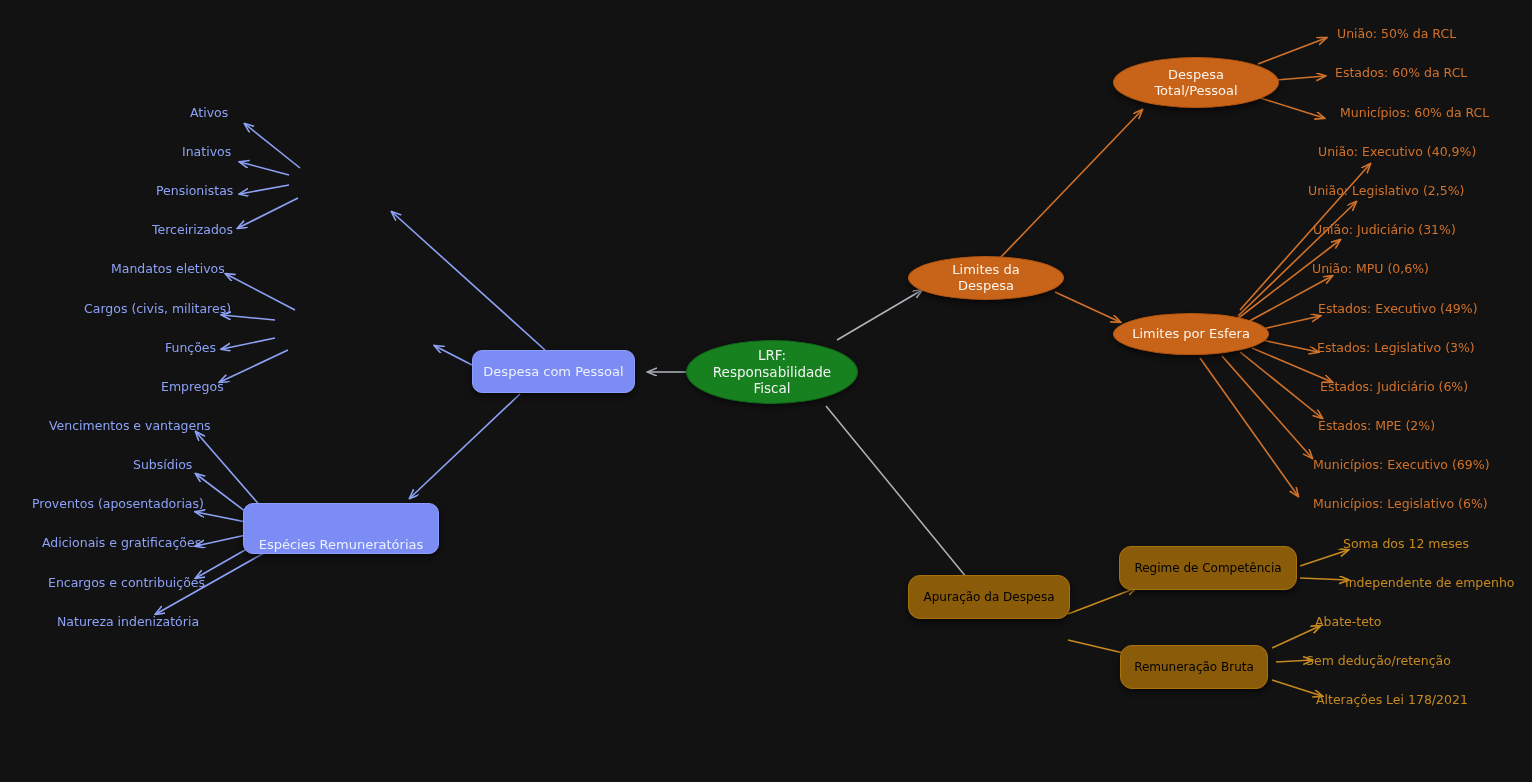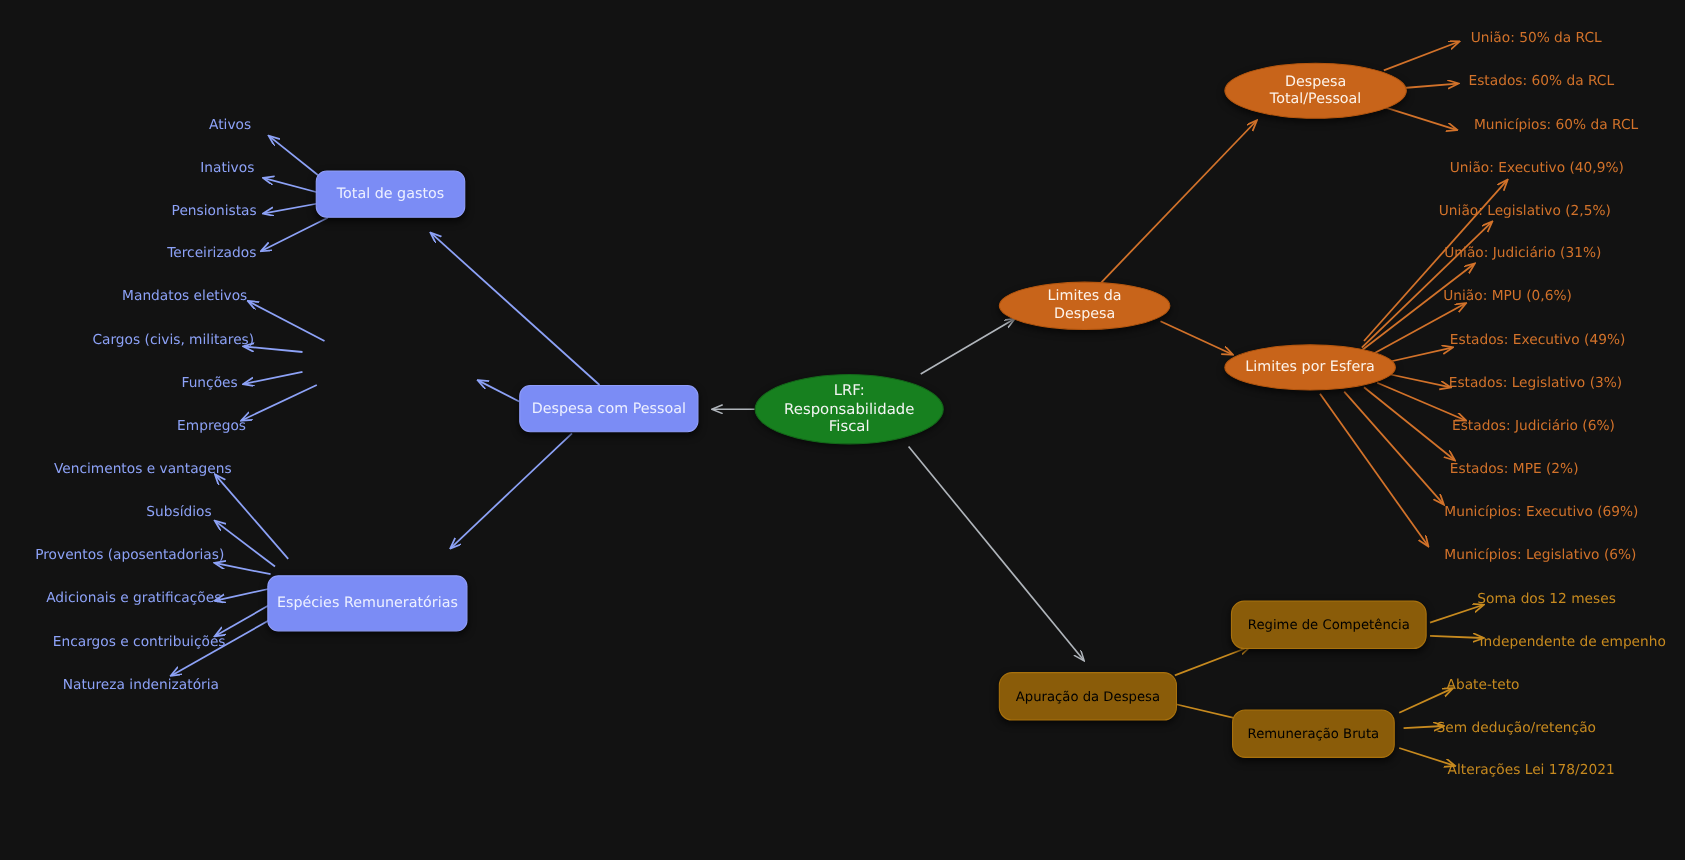--- a/index.html
+++ b/index.html
@@ -152,26 +152,23 @@
   <div class="node n-center" style="left:686px;top:340px;width:172px;height:64px;">
     <span>LRF:
 Responsabilidade
 Fiscal</span>
   </div>
 
   <div class="node n-blue" style="left:472px;top:350px;width:163px;height:43px;">
     <span>Despesa com Pessoal</span>
   </div>
 
-  <div class="node n-blue" style="left:287px;top:155px;width:136px;height:43px;">
-    <span>Total de gastos</span>
-  </div>
-
-
-  <div class="node n-blue" style="left:243px;top:523px;width:182px;height:51px;">
+
+
+  <div class="node n-blue" style="left:243px;top:503px;width:196px;height:51px;align-items:flex-end;">
     <span>Espécies Remuneratórias</span>
   </div>
 
   <div class="leaf leaf-blue" style="left:190px;top:107px;">Ativos</div>
   <div class="leaf leaf-blue" style="left:182px;top:146px;">Inativos</div>
   <div class="leaf leaf-blue" style="left:156px;top:185px;">Pensionistas</div>
   <div class="leaf leaf-blue" style="left:152px;top:224px;">Terceirizados</div>
 
   <div class="leaf leaf-blue" style="left:111px;top:263px;">Mandatos eletivos</div>
   <div class="leaf leaf-blue" style="left:84px;top:303px;">Cargos (civis, militares)</div>
@@ -207,21 +204,21 @@
   <div class="leaf leaf-orange" style="left:1308px;top:185px;">União: Legislativo (2,5%)</div>
   <div class="leaf leaf-orange" style="left:1313px;top:224px;">União: Judiciário (31%)</div>
   <div class="leaf leaf-orange" style="left:1312px;top:263px;">União: MPU (0,6%)</div>
   <div class="leaf leaf-orange" style="left:1318px;top:303px;">Estados: Executivo (49%)</div>
   <div class="leaf leaf-orange" style="left:1317px;top:342px;">Estados: Legislativo (3%)</div>
   <div class="leaf leaf-orange" style="left:1320px;top:381px;">Estados: Judiciário (6%)</div>
   <div class="leaf leaf-orange" style="left:1318px;top:420px;">Estados: MPE (2%)</div>
   <div class="leaf leaf-orange" style="left:1313px;top:459px;">Municípios: Executivo (69%)</div>
   <div class="leaf leaf-orange" style="left:1313px;top:498px;">Municípios: Legislativo (6%)</div>
 
-  <div class="node n-gold" style="left:908px;top:611px;width:162px;height:44px;text-align:right;">
+  <div class="node n-gold" style="left:908px;top:575px;width:162px;height:44px;text-align:right;">
     <span>Apuração da Despesa</span>
   </div>
 
   <div class="node n-gold" style="left:1119px;top:546px;width:178px;height:44px;">
     <span>Regime de Competência</span>
   </div>
 
   <div class="node n-gold" style="left:1120px;top:645px;width:148px;height:44px;">
     <span>Remuneração Bruta</span>
   </div>

